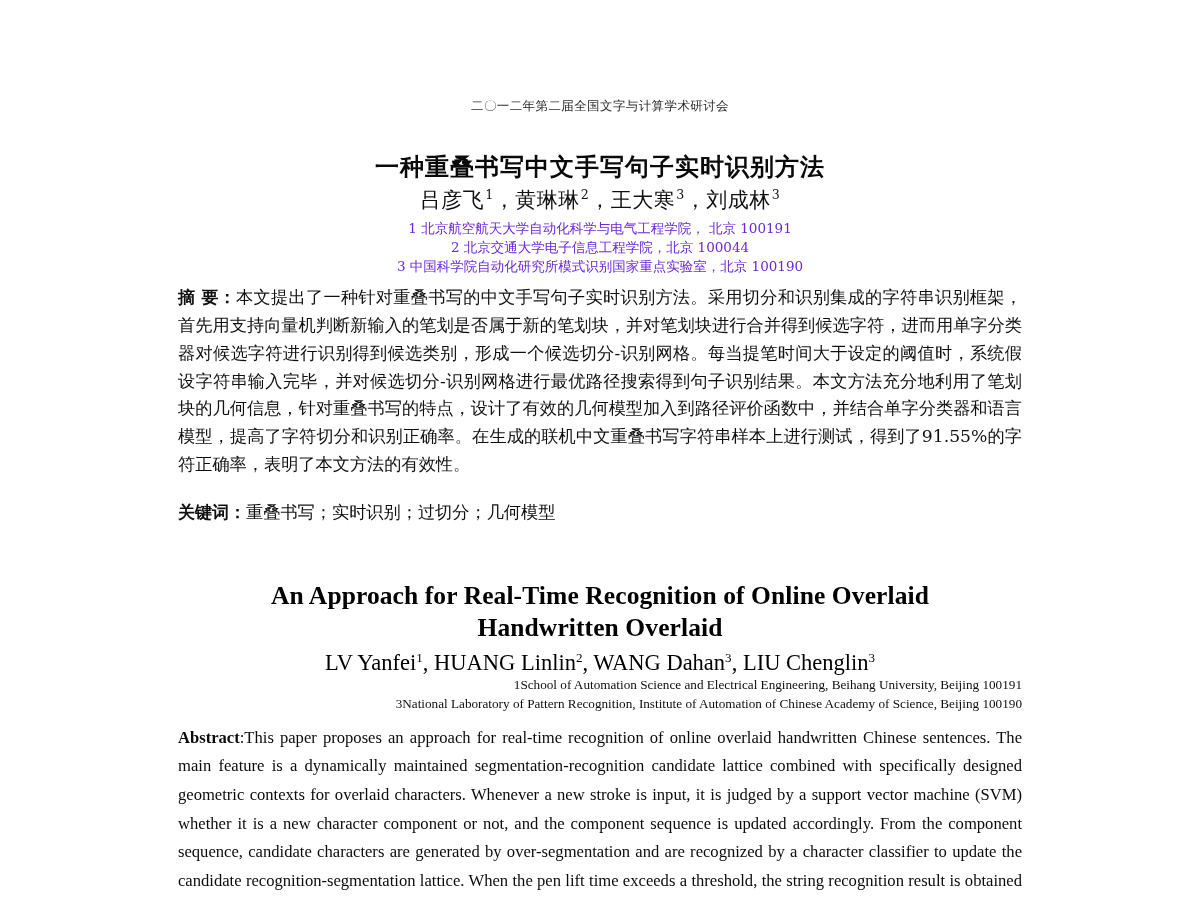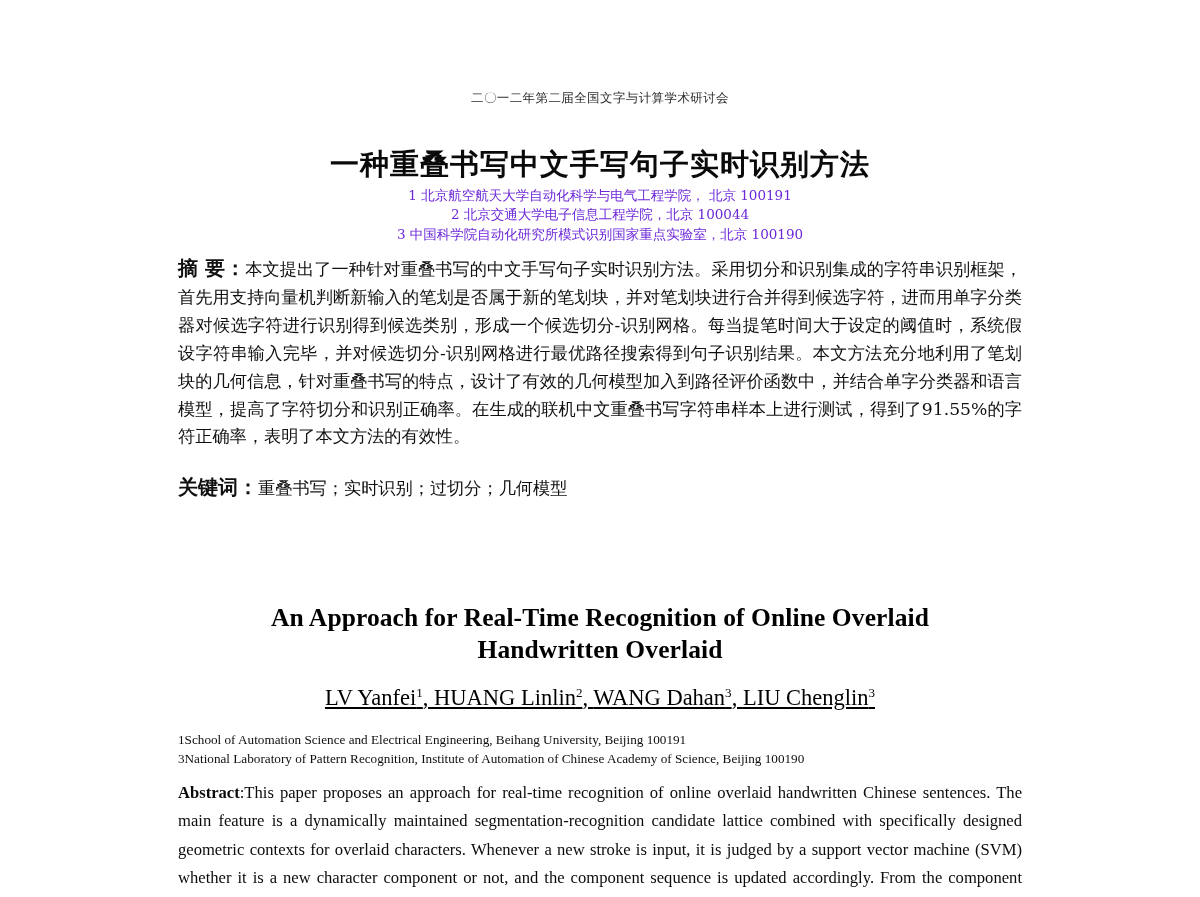--- a/index.html
+++ b/index.html
@@ -12,41 +12,41 @@
     height: 897px;
     overflow: hidden;
     font-family: "Liberation Serif", "DejaVu Serif", serif;
     color: #000000;
   }
   .page {
     position: relative;
     width: 1200px;
     height: 897px;
     box-sizing: border-box;
-    padding: 4px 178px;
+    padding: 12px 178px;
     background: #ffffff;
   }
 
   
   .running-header {
     text-align: center;
     font-family: "DejaVu Sans", "Liberation Sans", sans-serif;
     font-size: 12.5px;
     letter-spacing: 0.4px;
     color: #2b2b2b;
     padding-top: 86px;
     line-height: 1.2;
   }
 
   
   .cn-title {
     text-align: center;
-    font-family: Liberation Serif, serif;
+    font-family: Liberation Mono, monospace;
     font-weight: bold;
-    font-size: 29px;
+    font-size: 24px;
     line-height: 1.18;
     letter-spacing: 1px;
     margin-top: 42px;
     color: #0a0a0a;
   }
   .cn-authors {
     text-align: center;
     font-family: "DejaVu Serif", "Liberation Serif", serif;
     font-size: 21px;
     line-height: 1.25;
@@ -76,61 +76,60 @@
     font-family: "DejaVu Serif", "Liberation Serif", serif;
     font-size: 17.2px;
     line-height: 1.62;
     text-align: justify;
     text-justify: inter-ideograph;
     color: #101010;
   }
   .lbl-bold {
     font-weight: bold;
     font-family: "DejaVu Sans", "Liberation Sans", sans-serif;
-    font-size: 20px;
+    font-size: 17px;
   }
   .cn-keywords {
     margin-top: 20px;
     font-family: "DejaVu Serif", "Liberation Serif", serif;
     font-size: 17.2px;
     line-height: 1.62;
     color: #101010;
   }
 
   
   .en-title {
     text-align: center;
     font-family: "Liberation Serif", "DejaVu Serif", serif;
     font-weight: bold;
     font-size: 25.5px;
     line-height: 1.26;
-    margin-top: 98px;
+    margin-top: 53px;
     letter-spacing: 0.1px;
     color: #000;
   }
   .en-authors {
     text-align: center;
     font-family: "Liberation Serif", "DejaVu Serif", serif;
     font-size: 22.5px;
     line-height: 1.2;
-    margin-top: 18px;
+    margin-top: 5px;
     color: #000;
-    text-decoration: underline;
   }
   .en-authors sup {
     font-size: 0.58em;
     vertical-align: super;
     line-height: 0;
   }
   .en-affils {
-    text-align: left;
+    text-align: right;
     font-family: "Liberation Serif", "DejaVu Serif", serif;
     font-size: 13.2px;
     line-height: 1.43;
-    margin-top: 20px;
+    margin-top: 0;
     color: #0d0d0d;
   }
   .en-affils div { white-space: nowrap; }
 
   .en-abstract {
     margin-top: 10px;
     font-family: "Liberation Serif", "DejaVu Serif", serif;
     font-size: 16.6px;
     line-height: 1.72;
     text-align: justify;
@@ -142,20 +141,23 @@
 </style>
 </head>
 <body>
 
 <div class="page">
 
   <div class="running-header">二〇一二年第二届全国文字与计算学术研讨会</div>
 
   <div class="cn-title">一种重叠书写中文手写句子实时识别方法</div>
 
+  <div class="cn-authors">
+    <span><span>吕彦飞</span><sup>1</sup></span><span>，</span><span><span>黄琳琳</span><sup>2</sup></span><span>，</span><span><span>王大寒</span><sup>3</sup></span><span>，</span><span><span>刘成林</span><sup>3</sup></span>
+  </div>
 
   <div class="cn-affils">
     <div>1 北京航空航天大学自动化科学与电气工程学院， 北京 100191</div>
     <div>2 北京交通大学电子信息工程学院，北京 100044</div>
     <div>3 中国科学院自动化研究所模式识别国家重点实验室，北京 100190</div>
   </div>
 
   <div class="cn-abstract"><span class="lbl-bold">摘 要：</span><span>本文提出了一种针对重叠书写的中文手写句子实时识别方法。采用切分和识别集成的字符串识别框架，首先用支持向量机判断新输入的笔划是否属于新的笔划块，并对笔划块进行合并得到候选字符，进而用单字分类器对候选字符进行识别得到候选类别，形成一个候选切分-识别网格。每当提笔时间大于设定的阈值时，系统假设字符串输入完毕，并对候选切分-识别网格进行最优路径搜索得到句子识别结果。本文方法充分地利用了笔划块的几何信息，针对重叠书写的特点，设计了有效的几何模型加入到路径评价函数中，并结合单字分类器和语言模型，提高了字符切分和识别正确率。在生成的联机中文重叠书写字符串样本上进行测试，得到了91.55%的字符正确率，表明了本文方法的有效性。</span></div>
 
   <div class="cn-keywords"><span class="lbl-bold">关键词：</span><span>重叠书写；实时识别；过切分；几何模型</span></div>

